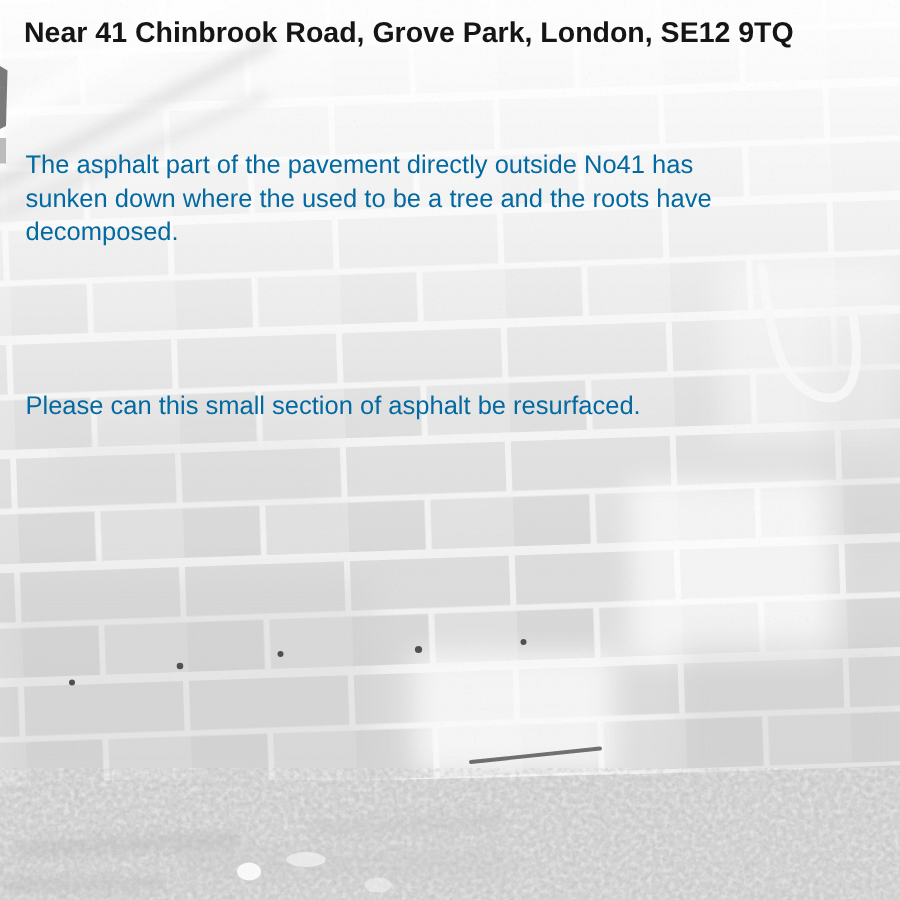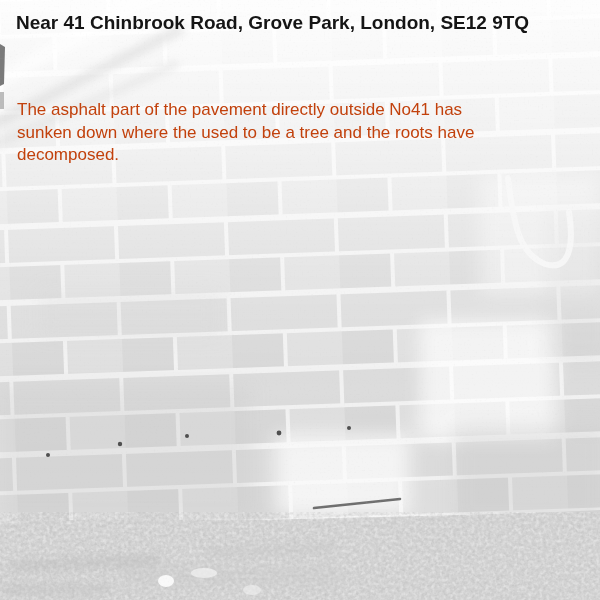--- a/index.html
+++ b/index.html
@@ -34,21 +34,21 @@
     white-space: nowrap;
   }
   .report-paragraph {
     position: absolute;
     left: 17px;
     margin: 0;
     width: 560px;
     font-size: 17px;
     line-height: 22.5px;
     font-weight: 400;
-    color: #c2410c;
+    color: #0369a1;
     white-space: pre-line;
   }
   .p1 { top: 99px; }
   .p2 { top: 193px; }
   .p3 { top: 260px; }
 </style>
 </head>
 <body>
 
 <div class="stage">
@@ -147,15 +147,16 @@
     </g>
 
     <rect width="600" height="600" fill="#777777" filter="url(#fGrainFull)" opacity="0.35"></rect>
   </svg>
 
   <div class="overlay-text">
     <h1 class="location-title">Near 41 Chinbrook Road, Grove Park, London, SE12 9TQ</h1>
     <p class="report-paragraph p1">The asphalt part of the pavement directly outside No41 has
 sunken down where the used to be a tree and the roots have
 decomposed.</p>
+    <p class="report-paragraph p3">Please can this small section of asphalt be resurfaced.</p>
   </div>
 
 </div>
 
 </body></html>

